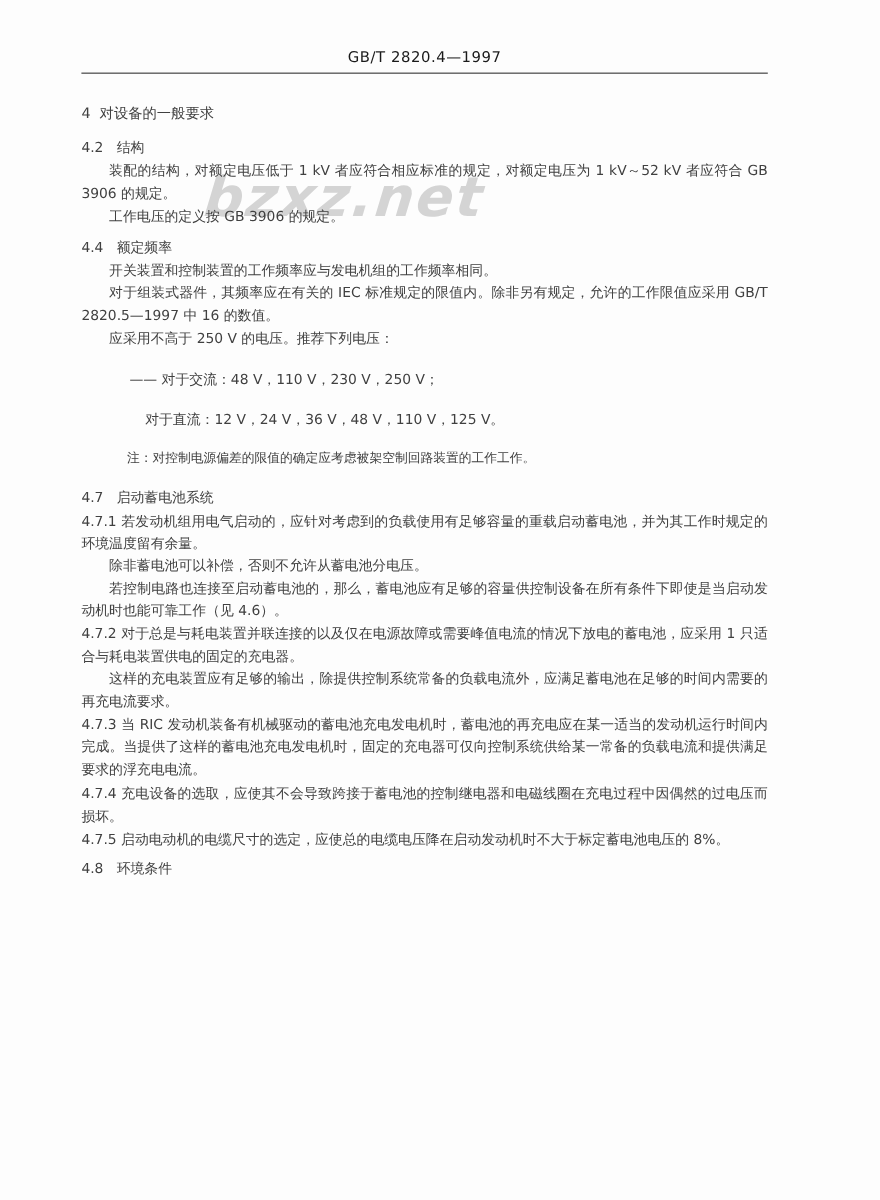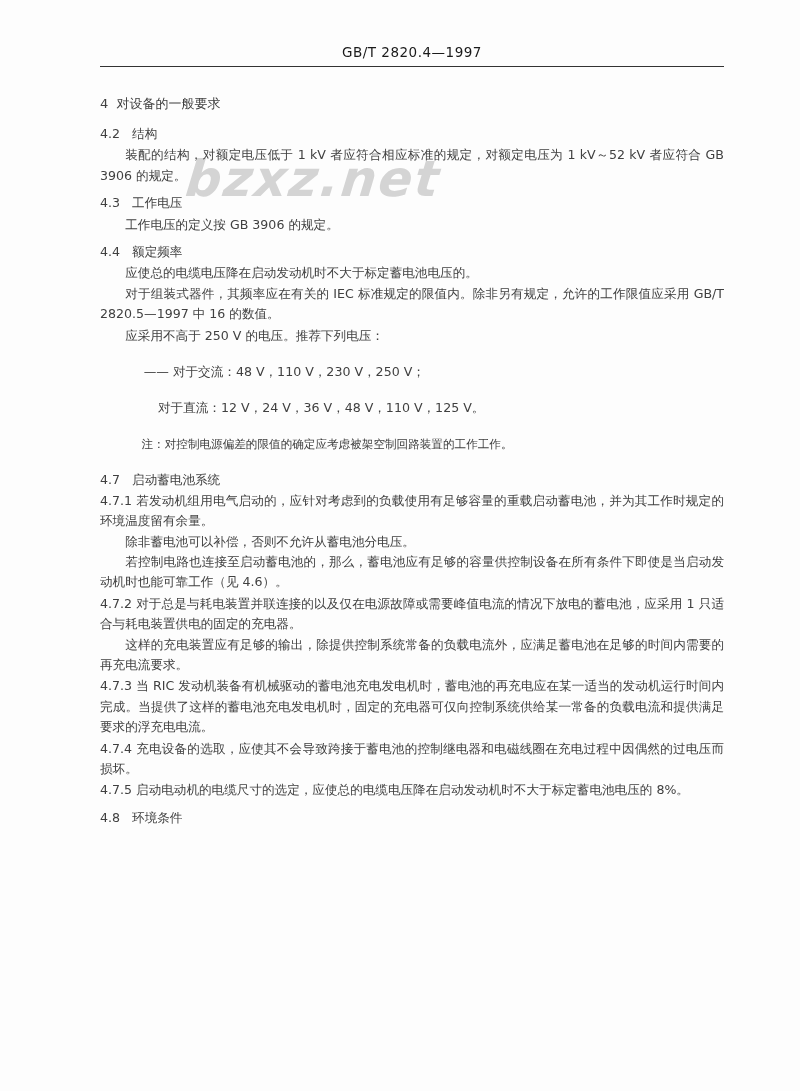--- a/index.html
+++ b/index.html
@@ -20,21 +20,21 @@
   }
   .sheet {
     position: absolute;
     left: 0; top: 0;
     width: 800px;
     height: 1091px;
     background: #fdfdfd;
   }
   .content {
     position: absolute;
-    left: 100px;
+    left: 74px;
     top: 44px;
     width: 624px;
   }
   .header {
     text-align: center;
     font-size: 13.5px;
     letter-spacing: 0.5px;
     color: #1a1a1a;
     font-family: "DejaVu Sans", "Liberation Sans", sans-serif;
     padding-bottom: 6px;
@@ -127,27 +127,26 @@
 
         <div class="h-sec">4  对设备的一般要求</div>
 
 
         <div class="clause">
           <div class="clause-head">4.2   结构</div>
           <p class="para">装配的结构，对额定电压低于 1 kV 者应符合相应标准的规定，对额定电压为 1 kV～52 kV 者应符合 GB 3906 的规定。</p>
         </div>
 
         <div class="clause">
-          <div class="clause-head">4.3   工作电压</div>
           <p class="para">工作电压的定义按 GB 3906 的规定。</p>
         </div>
 
         <div class="clause">
           <div class="clause-head">4.4   额定频率</div>
-          <p class="para">应使总的电缆电压降在启动发动机时不大于标定蓄电池电压的。</p>
+          <p class="para">开关装置和控制装置的工作频率应与发电机组的工作频率相同。</p>
           <p class="para">对于组装式器件，其频率应在有关的 IEC 标准规定的限值内。除非另有规定，允许的工作限值应采用 GB/T 2820.5—1997 中 16 的数值。</p>
         </div>
 
 
         <div class="clause">
           <p class="para">应采用不高于 250 V 的电压。推荐下列电压：</p>
           <p class="dash-item">—— 对于交流：48 V，110 V，230 V，250 V；</p>
           <p class="dash-item2">对于直流：12 V，24 V，36 V，48 V，110 V，125 V。</p>
           <p class="note">注：对控制电源偏差的限值的确定应考虑被架空制回路装置的工作工作。</p>
         </div>

